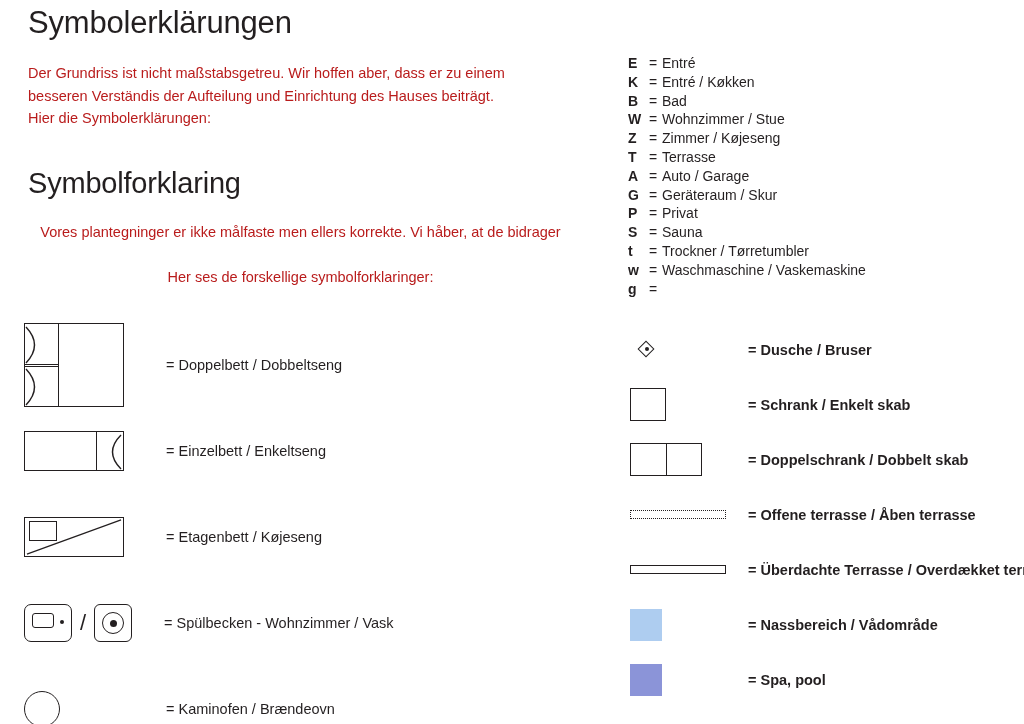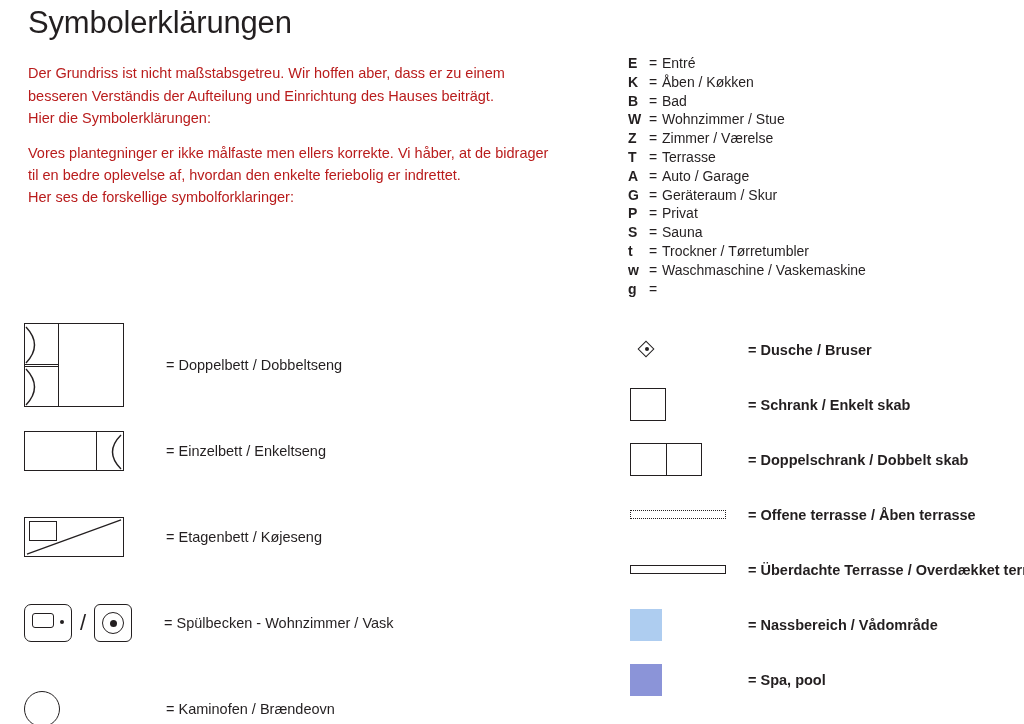--- a/index.html
+++ b/index.html
@@ -49,22 +49,23 @@
   }
   h2.title-dk {
     font-size: 29px;
     font-weight: normal;
     letter-spacing: -0.2px;
     margin: 38px 0 0 0;
     line-height: 1.1;
     color: #231f20;
   }
   .para-dk {
-    margin-top: 12px;
+    margin-top: 22px;
     width: 545px;
+    text-align: center;
   }
 
   
   .sym-list {
     position: absolute;
     left: 24px;
     top: 322px;
     width: 600px;
   }
   .sym-row {
@@ -350,24 +351,25 @@
 
   <div class="left-col">
     <h1 class="title-de">Symbolerklärungen</h1>
 
     <p class="para para-de">
       <span>Der Grundriss ist nicht maßstabsgetreu. Wir hoffen aber, dass er zu einem</span><br>
       <span>besseren Verständis der Aufteilung und Einrichtung des Hauses beiträgt.</span><br>
       <span>Hier die Symbolerklärungen:</span>
     </p>
 
+    <h2 class="title-dk">Symbolforklaring</h2>
 
     <p class="para para-dk">
       <span>Vores plantegninger er ikke målfaste men ellers korrekte. Vi håber, at de bidrager</span><br>
-      <span>til en bedre oplevelse af, hvordan den enkelte feriebolig er indrettet.</span><br>
+      <br>
       <span>Her ses de forskellige symbolforklaringer:</span>
     </p>
   </div>
 
   <div class="sym-list">
 
     <div class="sym-row">
       <div class="sym-gfx">
         <div class="bed-double">
           <div class="divider"></div>
@@ -435,36 +437,36 @@
 
   <div class="right-col">
     <div class="abbr-row">
       <span class="abbr-key">E</span>
       <span class="abbr-eq">=</span>
       <span class="abbr-val">Entré</span>
     </div>
     <div class="abbr-row">
       <span class="abbr-key">K</span>
       <span class="abbr-eq">=</span>
-      <span class="abbr-val">Åben / Køkken</span>
+      <span class="abbr-val">Entré / Køkken</span>
     </div>
     <div class="abbr-row">
       <span class="abbr-key">B</span>
       <span class="abbr-eq">=</span>
       <span class="abbr-val">Bad</span>
     </div>
     <div class="abbr-row">
       <span class="abbr-key">W</span>
       <span class="abbr-eq">=</span>
       <span class="abbr-val">Wohnzimmer / Stue</span>
     </div>
     <div class="abbr-row">
       <span class="abbr-key">Z</span>
       <span class="abbr-eq">=</span>
-      <span class="abbr-val">Zimmer / Værelse</span>
+      <span class="abbr-val">Zimmer / Køjeseng</span>
     </div>
     <div class="abbr-row">
       <span class="abbr-key">T</span>
       <span class="abbr-eq">=</span>
       <span class="abbr-val">Terrasse</span>
     </div>
     <div class="abbr-row">
       <span class="abbr-key">A</span>
       <span class="abbr-eq">=</span>
       <span class="abbr-val">Auto / Garage</span>

